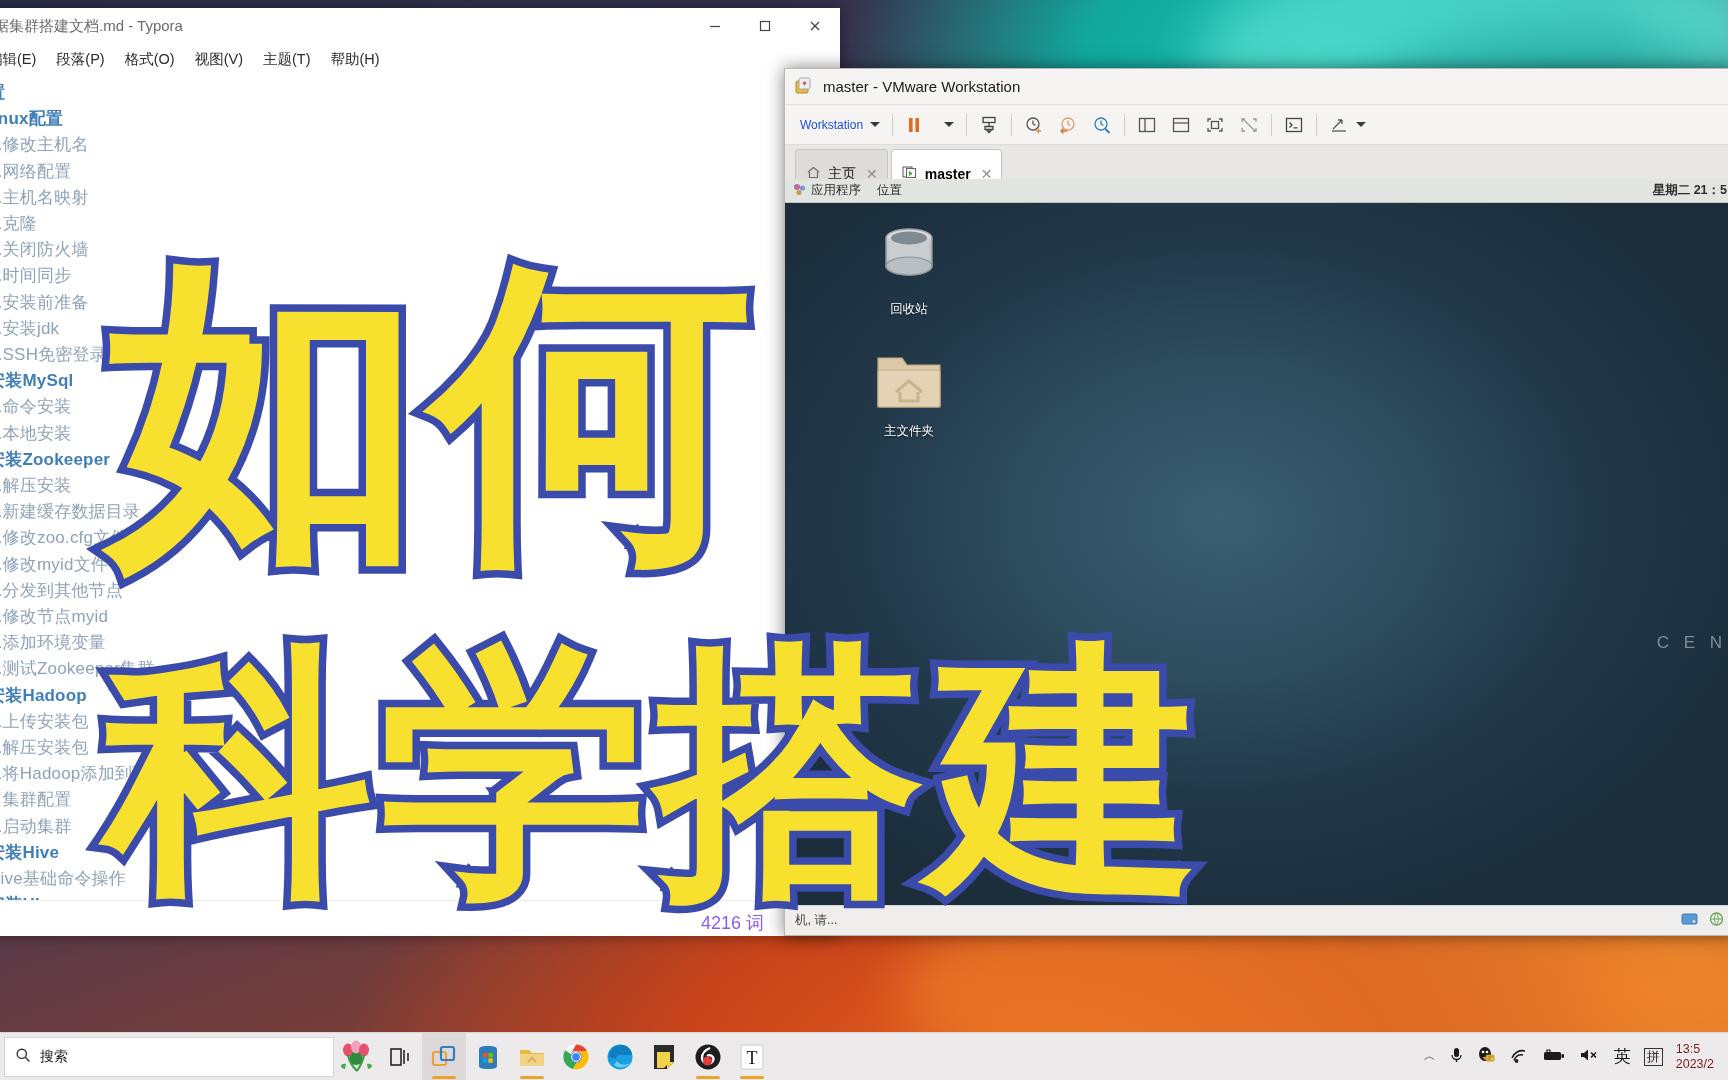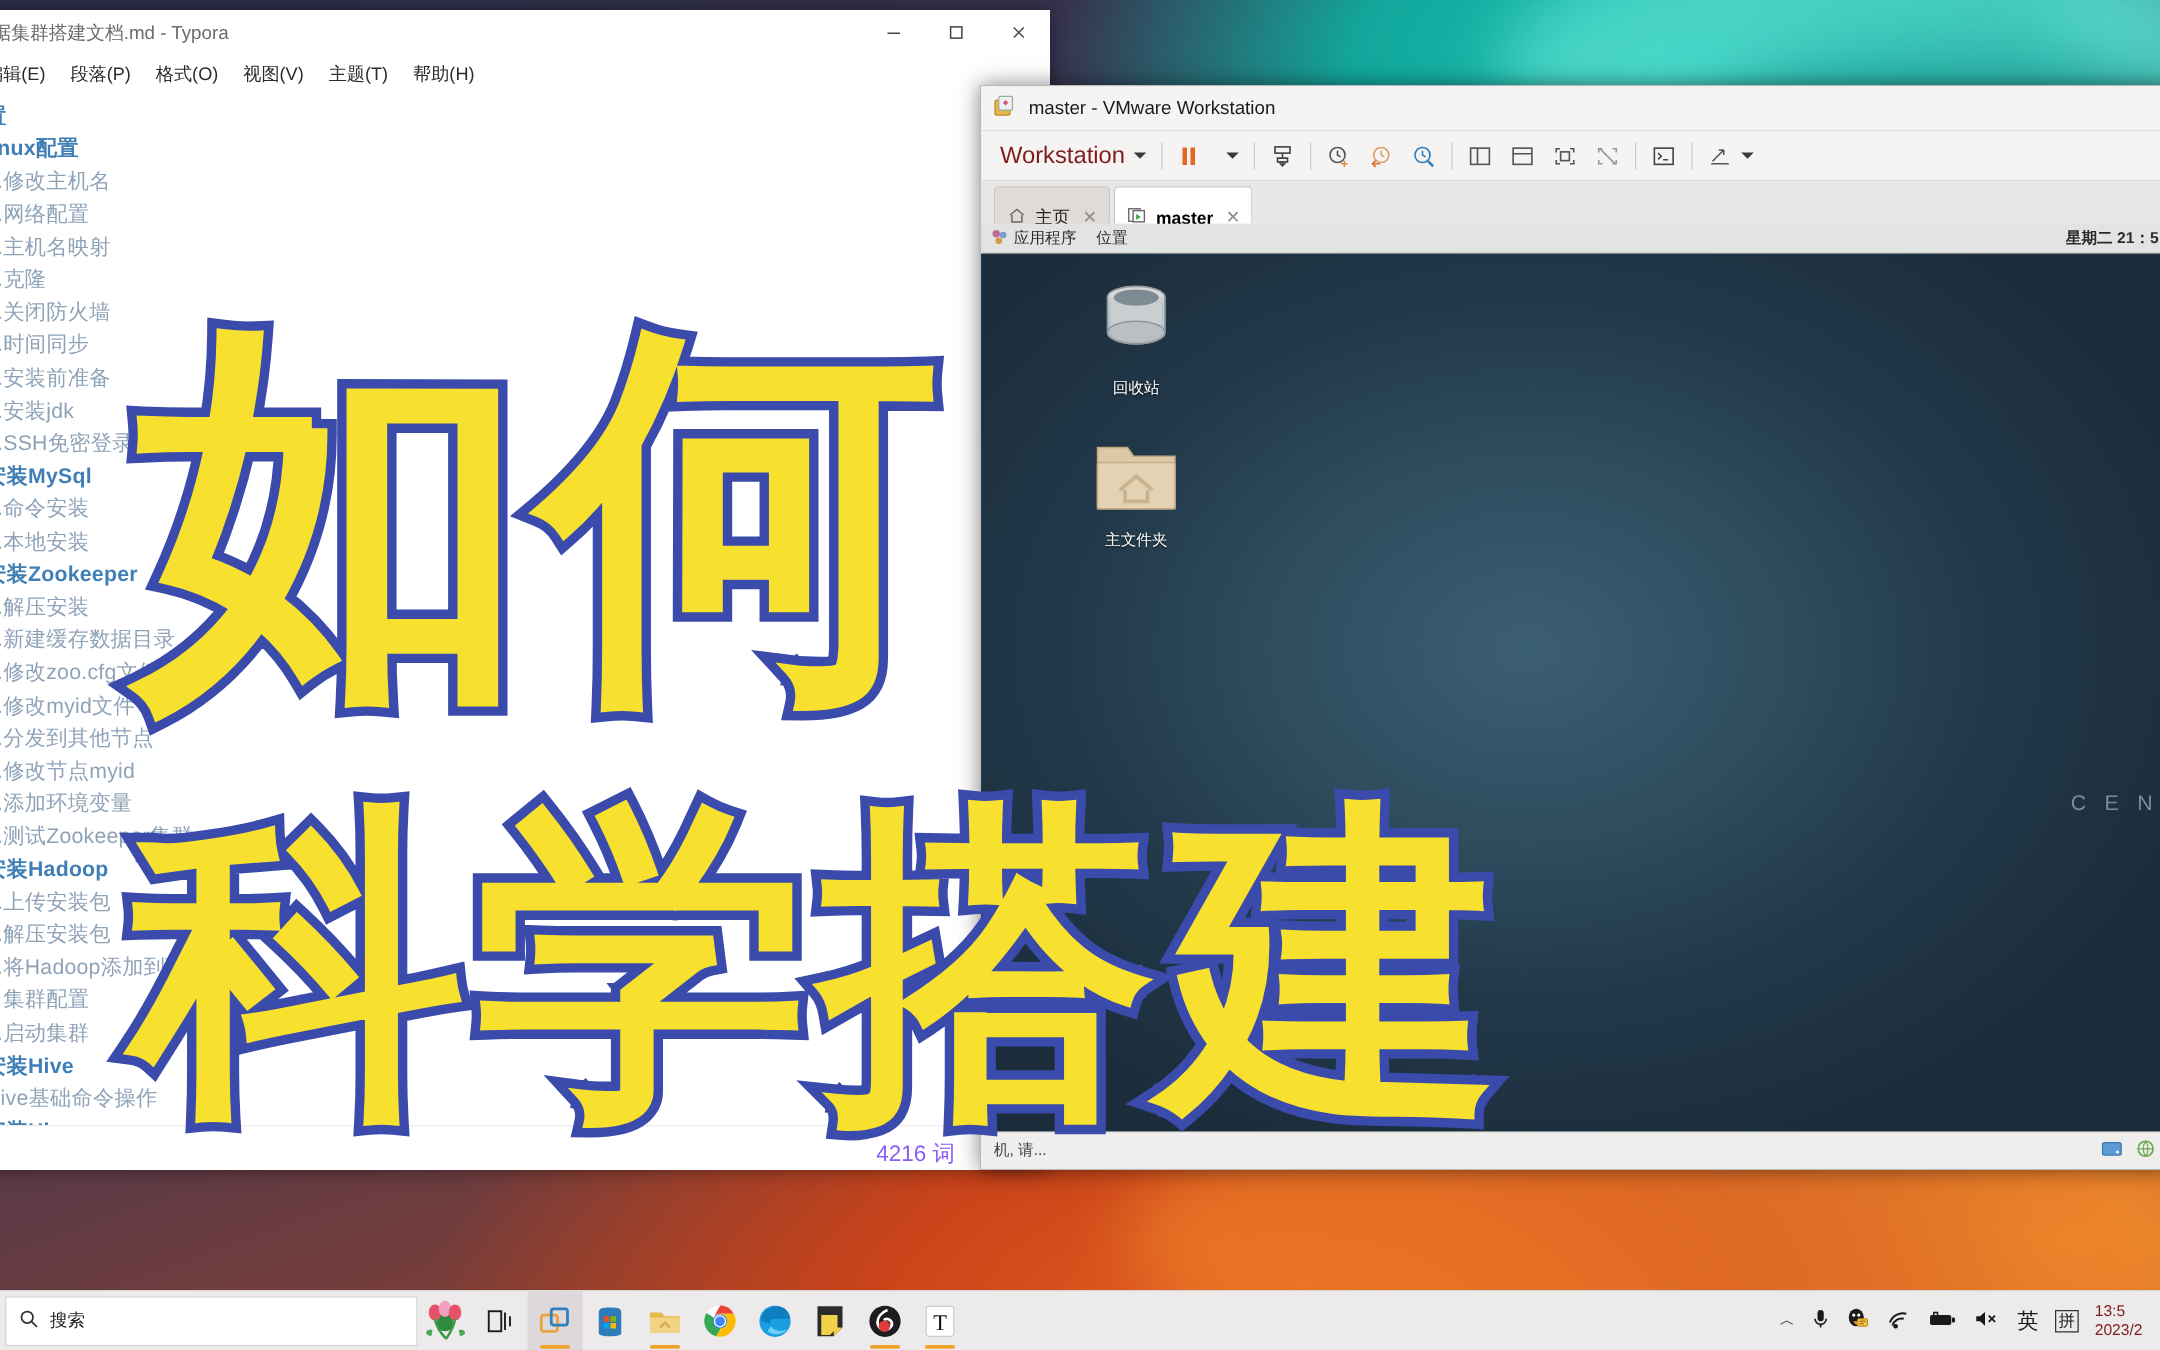--- a/index.html
+++ b/index.html
@@ -98,21 +98,21 @@
   }
   #vm-title { font-size: 15px; color: #1b1b1b; margin-left: 10px; }
 
   #vm-toolbar {
     flex: 0 0 40px; display: flex; align-items: center;
     gap: 0px; padding-left: 8px; background: #f5f4f3;
     border-bottom: 1px solid #dedbd8;
   }
   #vm-toolbar .tb { display: flex; align-items: center; padding: 0 7px; height: 30px; }
   #vm-toolbar .sep { width: 1px; height: 22px; background: #cfcdca; margin: 0 5px; }
-  #vm-ws-label { font-size: 19px; color: #7f1d1d; }
+  #vm-ws-label { font-size: 12px; color: #1d4ed8; }
   .caret { width: 0; height: 0; border-left: 5px solid transparent;
            border-right: 5px solid transparent; border-top: 5px solid #3a3a3a; margin-left: 7px; }
 
   #vm-tabs {
     flex: 0 0 34px; display: flex; align-items: flex-end;
     background: #e9e7e5; padding-left: 10px;
   }
   .vmtab {
     height: 30px; display: flex; align-items: center; gap: 7px;
     padding: 18px 9px 0 10px; font-size: 14px; color: #222;

